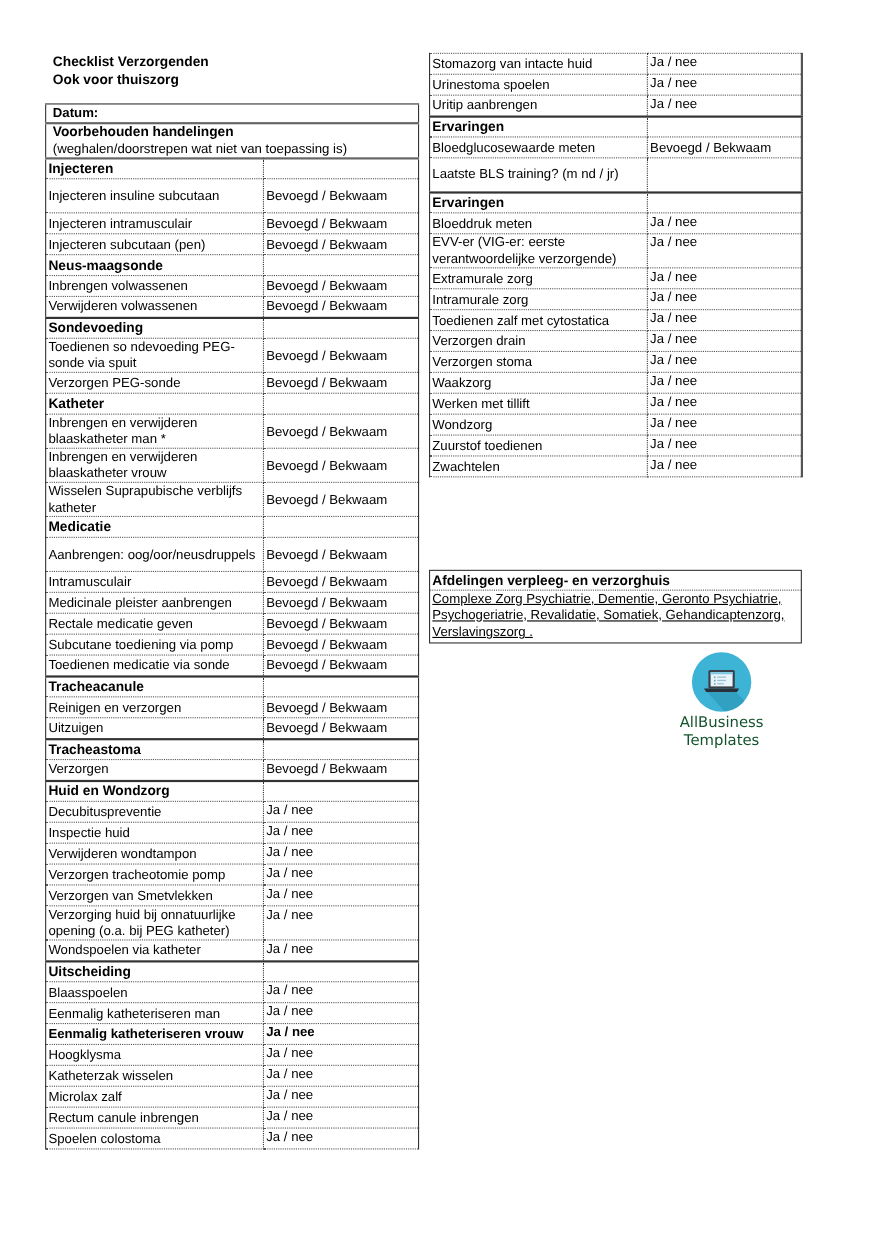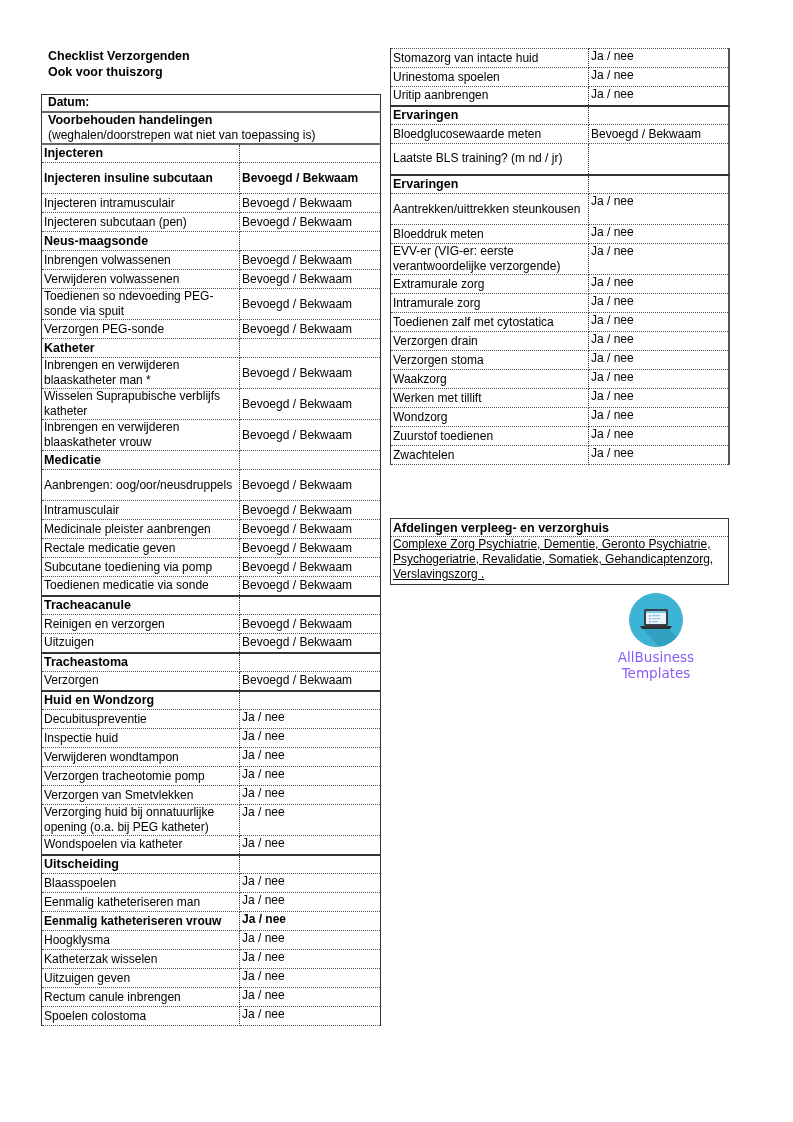--- a/index.html
+++ b/index.html
@@ -18,21 +18,21 @@
   #left .c2 { width:141px; }
   #right { left:390px; top:48px; border-left:1px solid #333; border-right:2px solid #555; }
   #right .c1 { width:198px; }
   #right .c2 { width:140px; }
   .hdr td { border-right:none !important; }
   .box2 { position:absolute; left:390px; top:487px; width:339px; border:1px solid #333; font-size:12px;margin-top:31px; }
   .box2 .head { font-weight:bold; font-size:12.5px; padding:0 2px; height:18px; line-height:18px; border-bottom:1px dotted #555; }
   .box2 .body { padding:0 2px; line-height:15px; padding-bottom:2px;text-decoration:underline; }
   .logo { position:absolute; left:606px; top:593px; width:100px; text-align:center; }
   .logo .circle { width:54px; height:54px; border-radius:50%; background:#3db3d6; margin:0 auto; position:relative; overflow:hidden; }
-  .logo .label { font-size:13.5px; line-height:16px; color:#8b5cf6; margin-top:2px; font-family:"DejaVu Sans", sans-serif; }
+  .logo .label { font-size:13.5px; line-height:16px; color:#14532d; margin-top:2px; font-family:"DejaVu Sans", sans-serif; }
 </style>
 </head>
 <body>
 
 <div class="title">
   <div>Checklist  Verzorgenden</div>
   <div>Ook voor thuiszorg</div>
 </div>
 
 <table class="sheet" id="left">
@@ -47,21 +47,21 @@
     <tr class="hdr" style="height:32px;">
       <td colspan="2" style="border-bottom:2px solid #666;padding-left:6px;white-space:normal;">
         <div style="font-weight:bold;font-size:12.5px;line-height:15px;">Voorbehouden handelingen</div>
         <div style="line-height:15px;">(weghalen/doorstrepen wat niet van toepassing is)</div>
       </td>
     </tr>
   <tr class="cat" style="height: 19px;">
         <td class="c1">Injecteren</td>
         <td></td>
       </tr>
-      <tr style="height: 31px; font-weight: bold;">
+      <tr style="height: 31px;">
         <td class="c1 wrap">Injecteren  insuline  subcutaan</td>
         <td>Bevoegd / Bekwaam</td>
       </tr>
       <tr style="height: 19px;">
         <td class="c1">Injecteren intramusculair</td>
         <td>Bevoegd / Bekwaam</td>
       </tr>
       <tr style="height: 19px;">
         <td class="c1">Injecteren  subcutaan  (pen)</td>
         <td>Bevoegd / Bekwaam</td>
@@ -71,42 +71,46 @@
         <td></td>
       </tr>
       <tr style="height: 19px;">
         <td class="c1">Inbrengen  volwassenen</td>
         <td>Bevoegd / Bekwaam</td>
       </tr>
       <tr style="height: 19px;">
         <td class="c1">Verwijderen volwassenen</td>
         <td>Bevoegd / Bekwaam</td>
       </tr>
+      <tr class="cat thick" style="height: 19px;">
+        <td class="c1">Sondevoeding</td>
+        <td></td>
+      </tr>
       <tr style="height: 31px;">
         <td class="c1 wrap">Toedienen so ndevoeding PEG-sonde  via spuit</td>
         <td>Bevoegd / Bekwaam</td>
       </tr>
       <tr style="height: 19px; margin-left: 14px;">
         <td class="c1">Verzorgen PEG-sonde</td>
         <td>Bevoegd / Bekwaam</td>
       </tr>
       <tr class="cat" style="height: 19px;">
         <td class="c1">Katheter</td>
         <td></td>
       </tr>
       <tr style="height: 31px;">
         <td class="c1 wrap">Inbrengen  en verwijderen blaaskatheter man *</td>
         <td>Bevoegd / Bekwaam</td>
       </tr>
       <tr style="height: 31px;">
+        <td class="c1 wrap">Inbrengen en verwijderen blaaskatheter vrouw</td>
+        <td>Bevoegd / Bekwaam</td>
+      </tr>
+      <tr style="height: 31px;">
         <td class="c1 wrap">Wisselen Suprapubische verblijfs katheter</td>
-        <td>Bevoegd / Bekwaam</td>
-      </tr>
-      <tr style="height: 31px;">
-        <td class="c1 wrap">Inbrengen en verwijderen blaaskatheter vrouw</td>
         <td>Bevoegd / Bekwaam</td>
       </tr>
       <tr class="cat" style="height: 19px;">
         <td class="c1">Medicatie</td>
         <td></td>
       </tr>
       <tr style="height: 31px;">
         <td class="c1 wrap">Aanbrengen: oog/oor/neusdruppels</td>
         <td>Bevoegd / Bekwaam</td>
       </tr>
@@ -200,21 +204,21 @@
       </tr>
       <tr style="height: 19px;">
         <td class="c1">Hoogklysma</td>
         <td style="vertical-align: top;">Ja / nee</td>
       </tr>
       <tr style="height: 19px;">
         <td class="c1">Katheterzak wisselen</td>
         <td style="vertical-align: top;">Ja / nee</td>
       </tr>
       <tr style="height: 19px;">
-        <td class="c1">Uitzuigen geven</td>
+        <td class="c1">Microlax zalf</td>
         <td style="vertical-align: top;">Ja / nee</td>
       </tr>
       <tr style="height: 19px;">
         <td class="c1">Rectum canule inbrengen</td>
         <td style="vertical-align: top;">Ja / nee</td>
       </tr>
       <tr style="height: 19px;">
         <td class="c1">Spoelen colostoma</td>
         <td style="vertical-align: top;">Ja / nee</td>
       </tr>
@@ -247,24 +251,20 @@
         <td class="c1">Bloedglucosewaarde meten</td>
         <td>Bevoegd / Bekwaam</td>
       </tr>
       <tr style="height: 31px;">
         <td class="c1 wrap">Laatste BLS training? (m nd / jr)</td>
         <td></td>
       </tr>
       <tr class="cat thick" style="height: 19px;">
         <td class="c1">Ervaringen</td>
         <td></td>
-      </tr>
-      <tr style="height: 31px;">
-        <td class="c1 wrap">Aantrekken/uittrekken steunkousen</td>
-        <td style="vertical-align: top;">Ja / nee</td>
       </tr>
       <tr style="height: 19px;">
         <td class="c1">Bloeddruk meten</td>
         <td style="vertical-align: top;">Ja / nee</td>
       </tr>
       <tr style="height: 31px;">
         <td class="c1 wrap">EVV-er (VIG-er: eerste verantwoordelijke verzorgende)</td>
         <td style="vertical-align: top;">Ja / nee</td>
       </tr>
       <tr style="height: 19px;">

